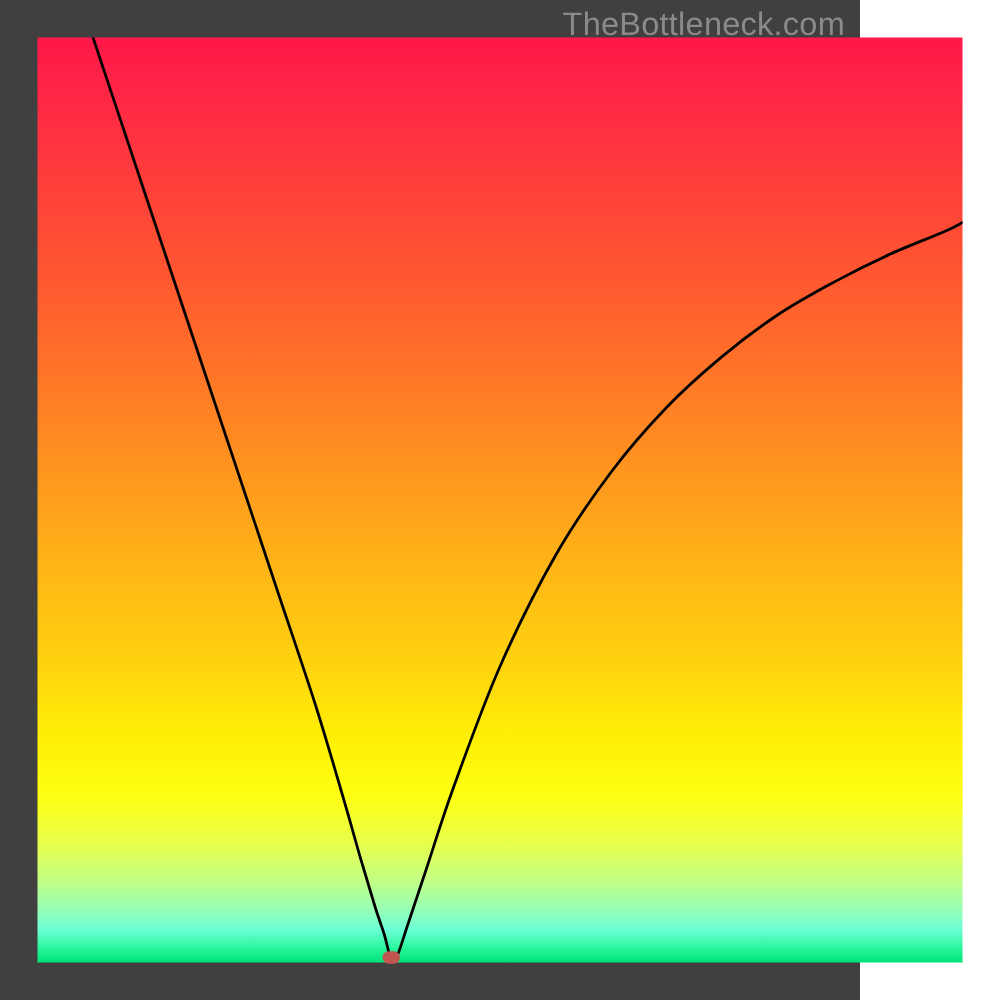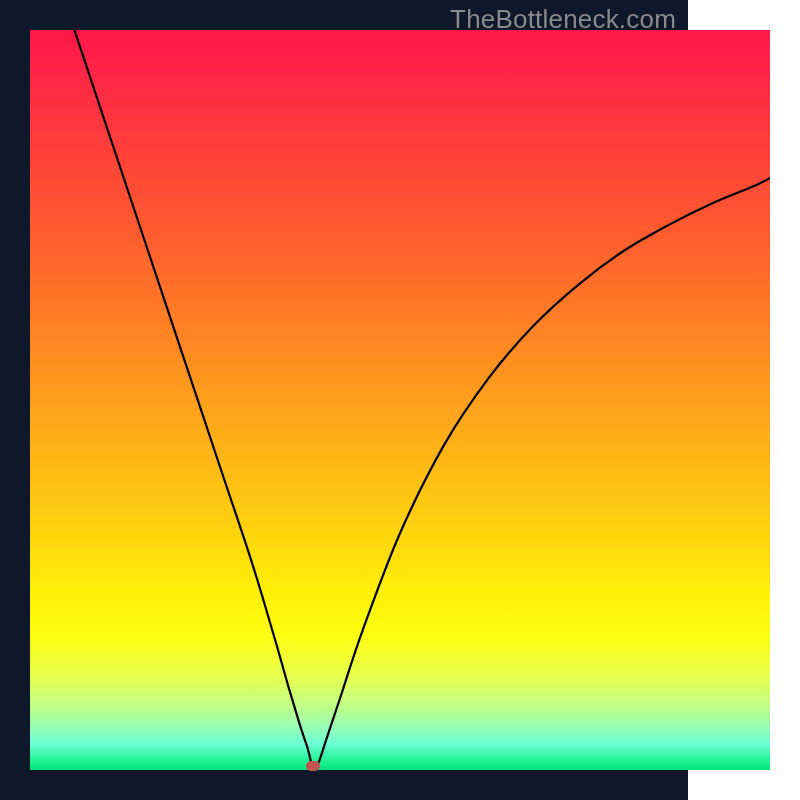--- a/index.html
+++ b/index.html
@@ -1,21 +1,21 @@
 <!DOCTYPE html>
 <html><head>
 <meta charset="utf-8">
 <style>
   * { margin: 0; padding: 0; box-sizing: border-box; }
   html, body { width: 800px; height: 800px; overflow: hidden; background: #fff; }
   .stage {
     position: relative;
     width: 688px;
     height: 800px;
-    background: #0f172a;
+    background: #404040;
   }
   .plot-area {
     position: absolute;
     left: 30px;
     top: 30px;
     width: 740px;
     height: 740px;
     background: linear-gradient(to bottom,
       #ff1749 0%,
       #ff2b44 8%,

